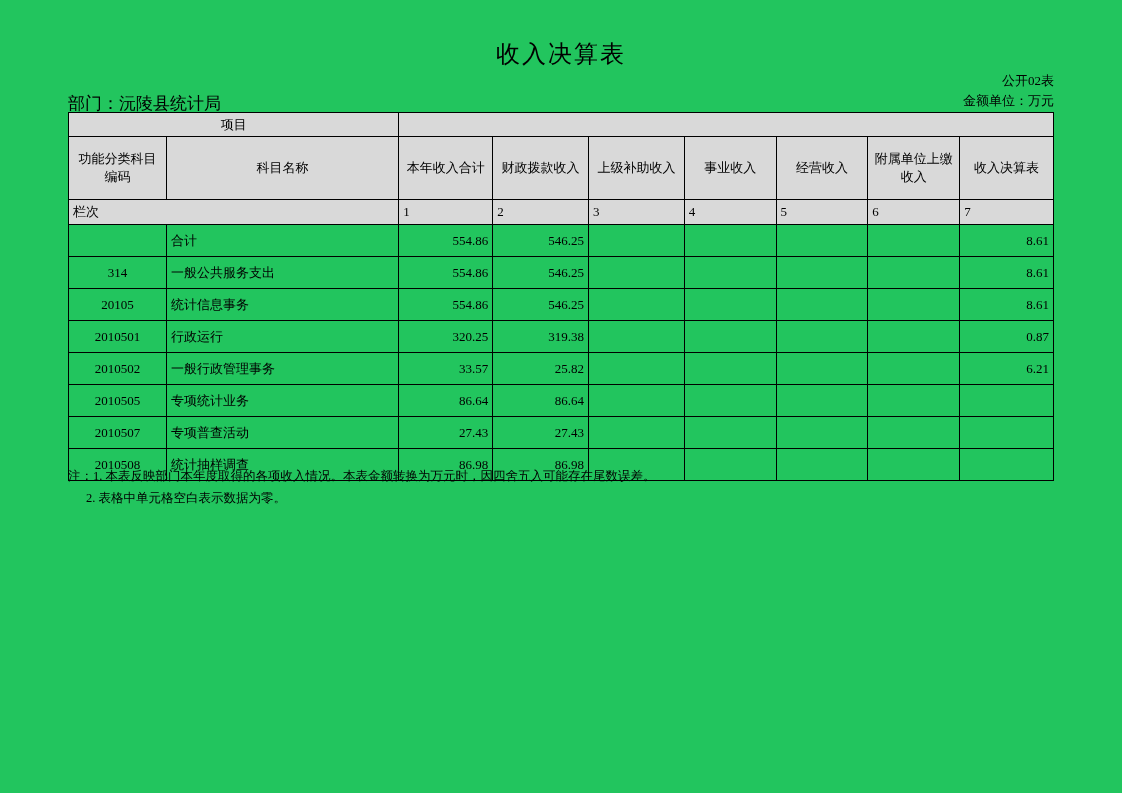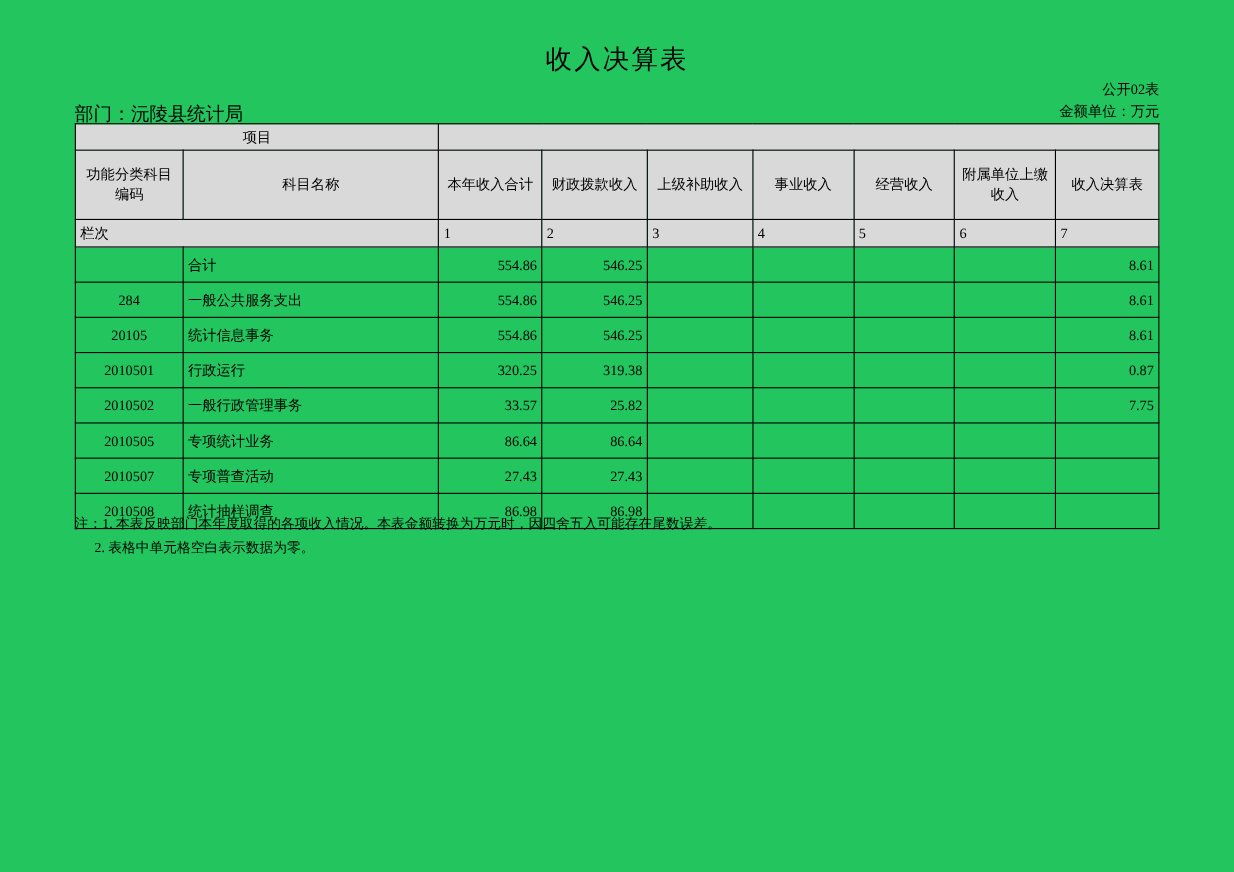--- a/index.html
+++ b/index.html
@@ -156,21 +156,21 @@
         <td class="c-name">合计</td>
         <td class="c-num">554.86</td>
         <td class="c-num">546.25</td>
         <td class="c-num"></td>
         <td class="c-num"></td>
         <td class="c-num"></td>
         <td class="c-num"></td>
         <td class="c-num">8.61</td>
       </tr>
       <tr class="body-row">
-        <td class="c-code">284</td>
+        <td class="c-code">314</td>
         <td class="c-name">一般公共服务支出</td>
         <td class="c-num">554.86</td>
         <td class="c-num">546.25</td>
         <td class="c-num"></td>
         <td class="c-num"></td>
         <td class="c-num"></td>
         <td class="c-num"></td>
         <td class="c-num">8.61</td>
       </tr>
       <tr class="body-row">
@@ -197,21 +197,21 @@
       </tr>
       <tr class="body-row">
         <td class="c-code">2010502</td>
         <td class="c-name">一般行政管理事务</td>
         <td class="c-num">33.57</td>
         <td class="c-num">25.82</td>
         <td class="c-num"></td>
         <td class="c-num"></td>
         <td class="c-num"></td>
         <td class="c-num"></td>
-        <td class="c-num">7.75</td>
+        <td class="c-num">6.21</td>
       </tr>
       <tr class="body-row">
         <td class="c-code">2010505</td>
         <td class="c-name">专项统计业务</td>
         <td class="c-num">86.64</td>
         <td class="c-num">86.64</td>
         <td class="c-num"></td>
         <td class="c-num"></td>
         <td class="c-num"></td>
         <td class="c-num"></td>

